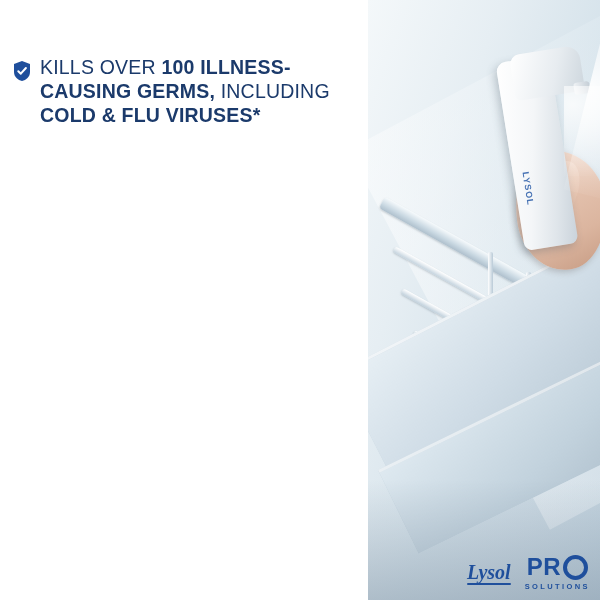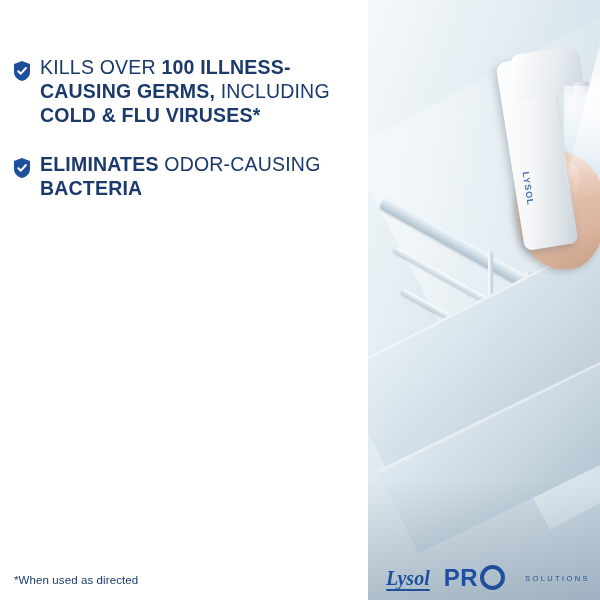--- a/index.html
+++ b/index.html
@@ -288,24 +288,23 @@
     position: absolute;
     left: 2px;
     right: 2px;
     bottom: -3px;
     height: 2px;
     background: #1f4f9c;
     border-radius: 2px;
   }
   .pro-logo {
     display: flex;
-    flex-direction: row;
+    flex-direction: column;
     align-items: center;
     line-height: 1;
-    gap: 20px;
   }
   .pro-word {
     font-size: 24px;
     font-weight: 700;
     letter-spacing: 0.5px;
     color: #1f4f9c;
     display: flex;
     align-items: center;
   }
   .pro-word .ring {
@@ -314,21 +313,21 @@
     height: 17px;
     border: 4px solid #1f4f9c;
     border-radius: 50%;
     margin-left: 2px;
   }
   .solutions-word {
     font-size: 7.5px;
     letter-spacing: 2.4px;
     color: #1f4f9c;
     margin-top: 3px;
-    font-weight: 400;
+    font-weight: 700;
   }
 </style>
 </head>
 <body>
 
 <div id="ad">
 
   <div class="copy-panel">
 
     <div class="bullet-row">
@@ -338,33 +337,21 @@
           <path d="M4.3 10.2 L6.8 12.7 L11.9 7.0" fill="none" stroke="#ffffff" stroke-width="2" stroke-linecap="round" stroke-linejoin="round"></path>
         </svg>
       </span>
       <div class="bullet-text">
         <span>Kills over </span><b>100 illness-causing germs,</b><span> including </span><b>cold &amp; flu viruses*</b>
       </div>
     </div>
 
 
 
-    <div class="bullet-row">
-      <span class="shield">
-        <svg width="16" height="20" viewBox="0 0 16 20" xmlns="http://www.w3.org/2000/svg">
-          <path d="M8 0 L16 3 L16 11 C16 16 12 19 8 20 C4 19 0 16 0 11 L0 3 Z" fill="#1f4f9c"></path>
-          <path d="M4.3 10.2 L6.8 12.7 L11.9 7.0" fill="none" stroke="#ffffff" stroke-width="2" stroke-linecap="round" stroke-linejoin="round"></path>
-        </svg>
-      </span>
-      <div class="bullet-text">
-        <b>Eliminates</b><span> odor-causing </span><b>bacteria</b>
-      </div>
-    </div>
-
-    <div class="footnote">*When used as directed</div>
+
   </div>
 
   <div class="photo-panel">
     <div class="wall"></div>
     <div class="glass"></div>
 
     <div class="rail rail-main"></div>
     <div class="rail rail-thin1"></div>
     <div class="rail rail-thin2"></div>
     <div class="rail rail-thin3"></div>

